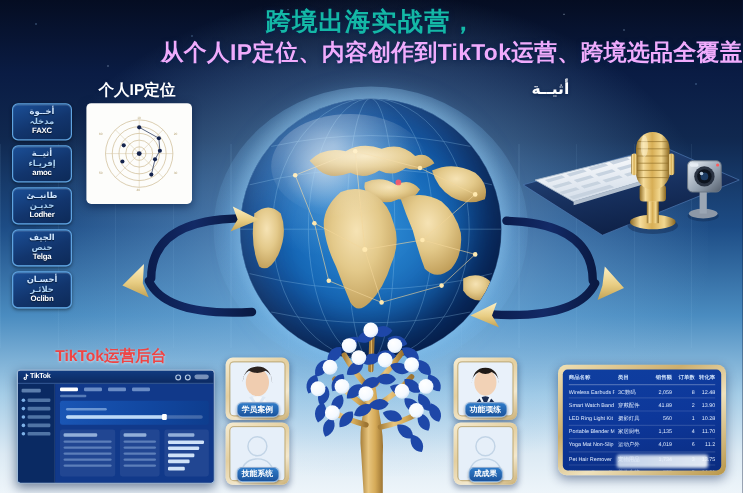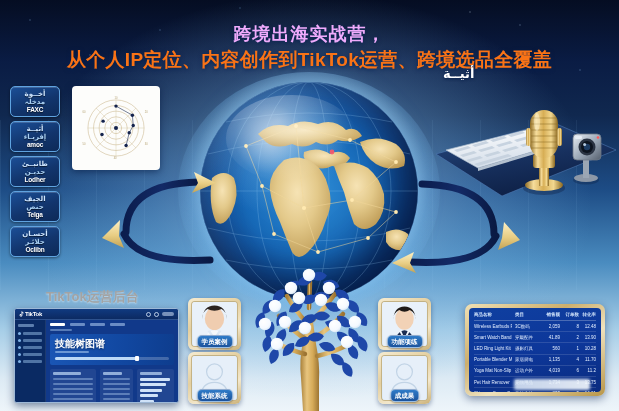--- a/index.html
+++ b/index.html
@@ -37,36 +37,36 @@
       radial-gradient(1px 1px at 470px 12px,#d6ecff,transparent),
       radial-gradient(1px 1px at 240px 8px,#7fb6e8,transparent);
   }
   #bg-hgrid { position:absolute; left:0; top:120px; width:619px; height:170px; opacity:.12;
     background-image:repeating-linear-gradient(90deg, rgba(170,220,255,.6) 0 1px, transparent 1px 48px);
   }
 
   
   .title-wrap { position:absolute; left:0; top:6px; width:619px; text-align:center; z-index:40; }
   .title-l1 {
-    font-size:18px; font-weight:bold; color:#f0abfc; letter-spacing:1px;
-    line-height:26px; text-shadow:0 1px 4px rgba(0,30,80,.85);margin-top:15px;
+    font-size:21px; font-weight:bold; color:#14b8a6; letter-spacing:1px;
+    line-height:26px; text-shadow:0 1px 4px rgba(0,30,80,.85);
   }
   .title-l2 {
-    font-size:19px; font-weight:bold; color:#f97316; letter-spacing:.3px;
-    line-height:26px; text-shadow:0 1px 4px rgba(0,30,80,.85);
+    font-size:19px; font-weight:bold; color:#f0abfc; letter-spacing:.3px;
+    line-height:26px; text-shadow:0 1px 4px rgba(0,30,80,.85);text-align:right;
   }
 
   
   .cap {
     position:absolute; font-size:13px; font-weight:bold; color:#ffffff;
     text-shadow:0 1px 3px rgba(0,25,70,.9); white-space:nowrap; z-index:40;
   }
   #cap-ip        { left:82px;  top:66px; }
   #cap-studio    { left:443px; top:66px; }
-  #cap-tiktok    { left:46px;  top:288px; color:#a3a3a3; text-shadow:0 1px 2px rgba(255,255,255,.55);text-align:center; }
+  #cap-tiktok    { left:46px;  top:288px; color:#ef4444; text-shadow:0 1px 2px rgba(255,255,255,.55);text-align:center; }
   #cap-data      { left:470px; top:288px; color:#0d2f63; text-shadow:0 1px 2px rgba(255,255,255,.55); }
 
   
   #chips { position:absolute; left:10px; top:86px; width:52px; z-index:35; }
   .chip {
     width:50px; height:31px; margin-bottom:4px; border-radius:5px;
     background:linear-gradient(160deg,#1b4f97 0%,#12356d 55%,#0d2a58 100%);
     border:1px solid #5fa3e0;
     box-shadow:0 1px 3px rgba(0,0,0,.45), inset 0 1px 0 rgba(255,255,255,.18);
     display:flex; flex-direction:column; align-items:center; justify-content:center;
@@ -228,20 +228,21 @@
   <div id="bg-deep"></div>
   <div id="bg-stars"></div>
   <div id="bg-hgrid"></div>
   <div id="bg-glow"></div>
 
   <div class="title-wrap">
     <div class="title-l1">跨境出海实战营，</div>
     <div class="title-l2">从个人IP定位、内容创作到TikTok运营、跨境选品全覆盖</div>
   </div>
 
+  <div class="cap" id="cap-ip">个人IP定位</div>
   <div class="cap" id="cap-studio">أثيــة</div>
   <div class="cap" id="cap-tiktok">TikTok运营后台</div>
 
   <div id="chips">
     <div class="chip">
       <span class="c1">أخــوة</span>
       <span class="c2">مدخلہ</span>
       <span class="c3">FAXC</span>
     </div>
     <div class="chip">
@@ -664,21 +665,20 @@
       </div>
       <div class="tt-main">
         <div class="tt-tabs">
           <div class="tt-tab active"></div>
           <div class="tt-tab"></div>
           <div class="tt-tab"></div>
           <div class="tt-tab"></div>
         </div>
         <div class="tt-crumb"></div>
         <div class="tt-hero">
-          <div class="tt-hero-title">技能树图谱</div>
           <div class="tt-hero-sub"></div>
           <div class="tt-prog">
             <div class="tt-prog-f" id="tt-prog-fill" style="width: 72%;"></div>
             <div class="tt-prog-k" id="tt-prog-knob" style="left: calc(72% - 2px);"></div>
           </div>
         </div>
         <div class="tt-cols">
           <div class="tt-col c1">
             <div class="tt-ch"></div>
             <div class="tt-row"></div>

